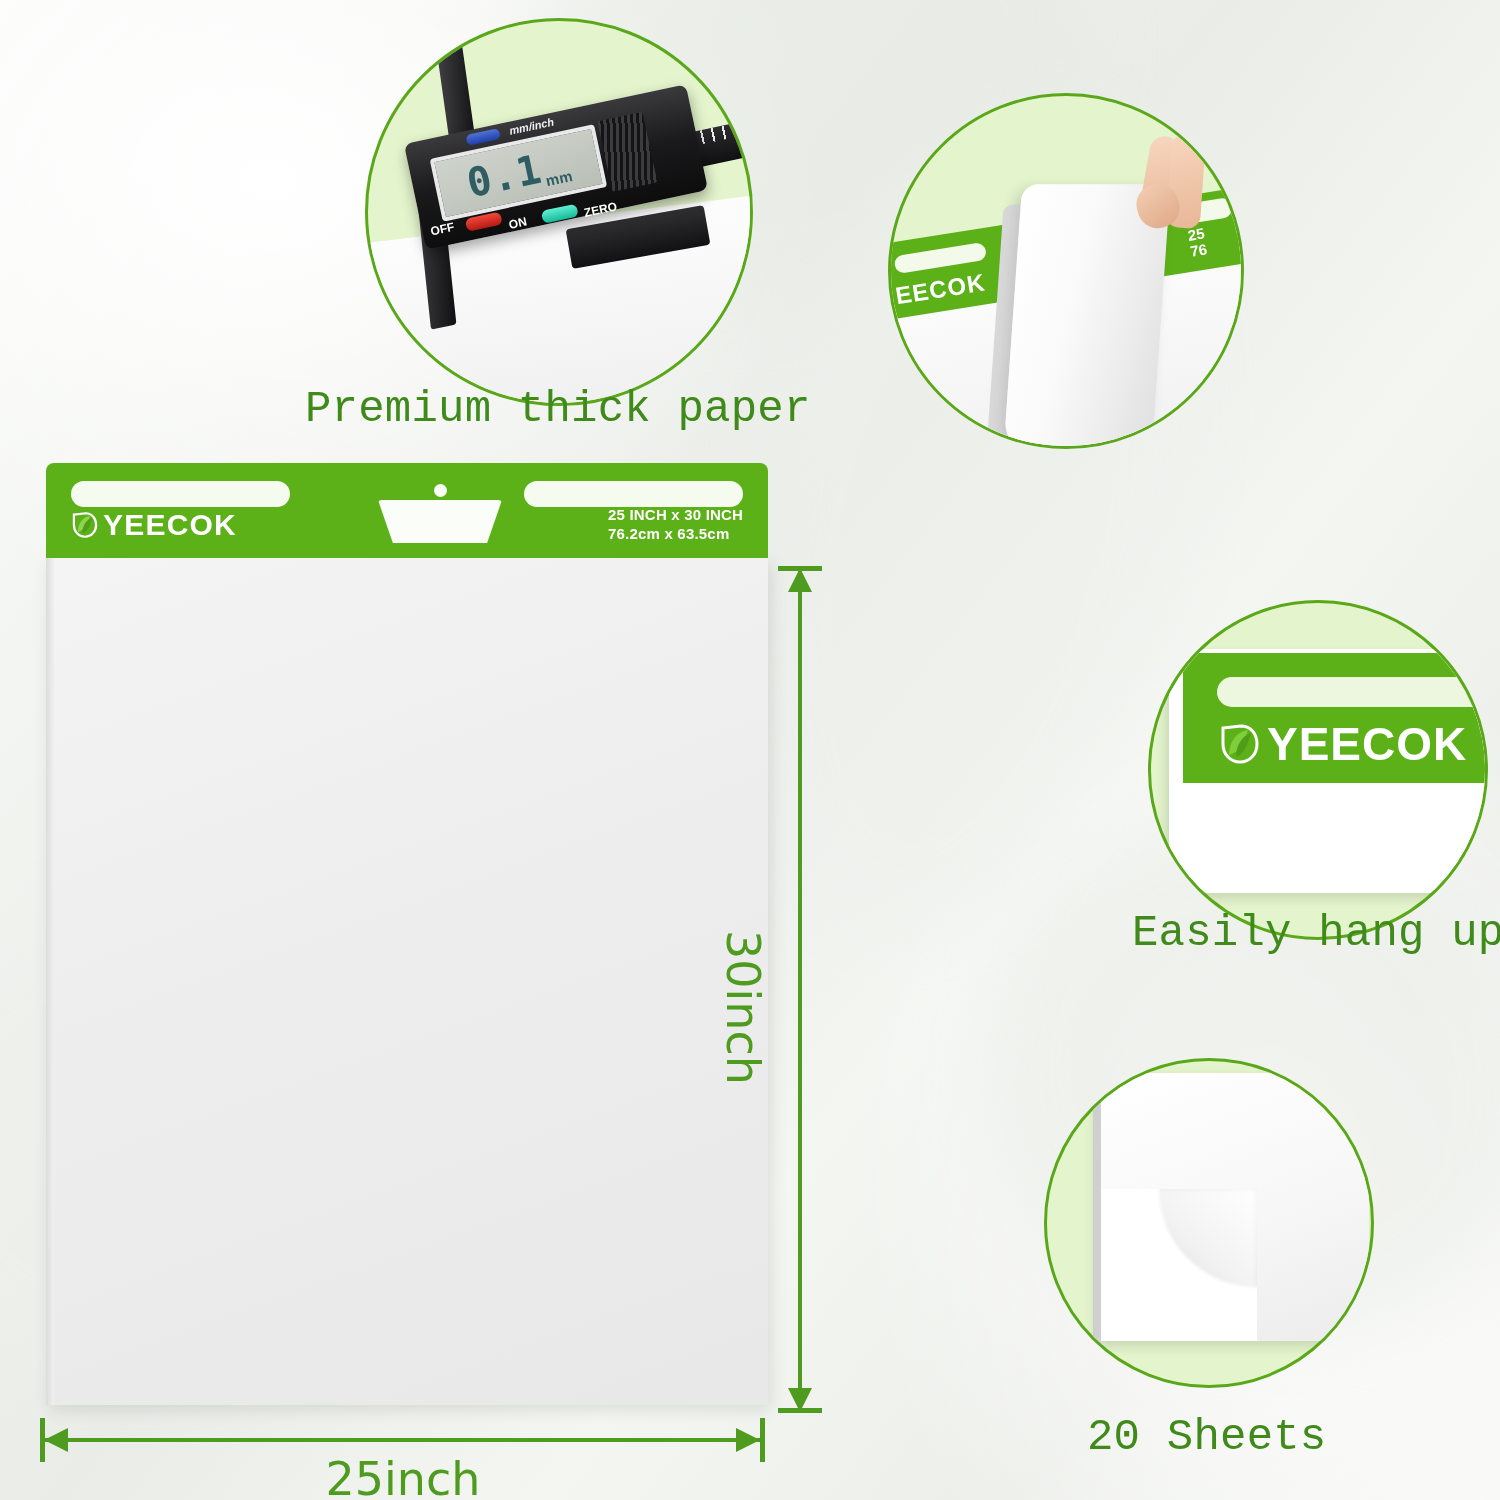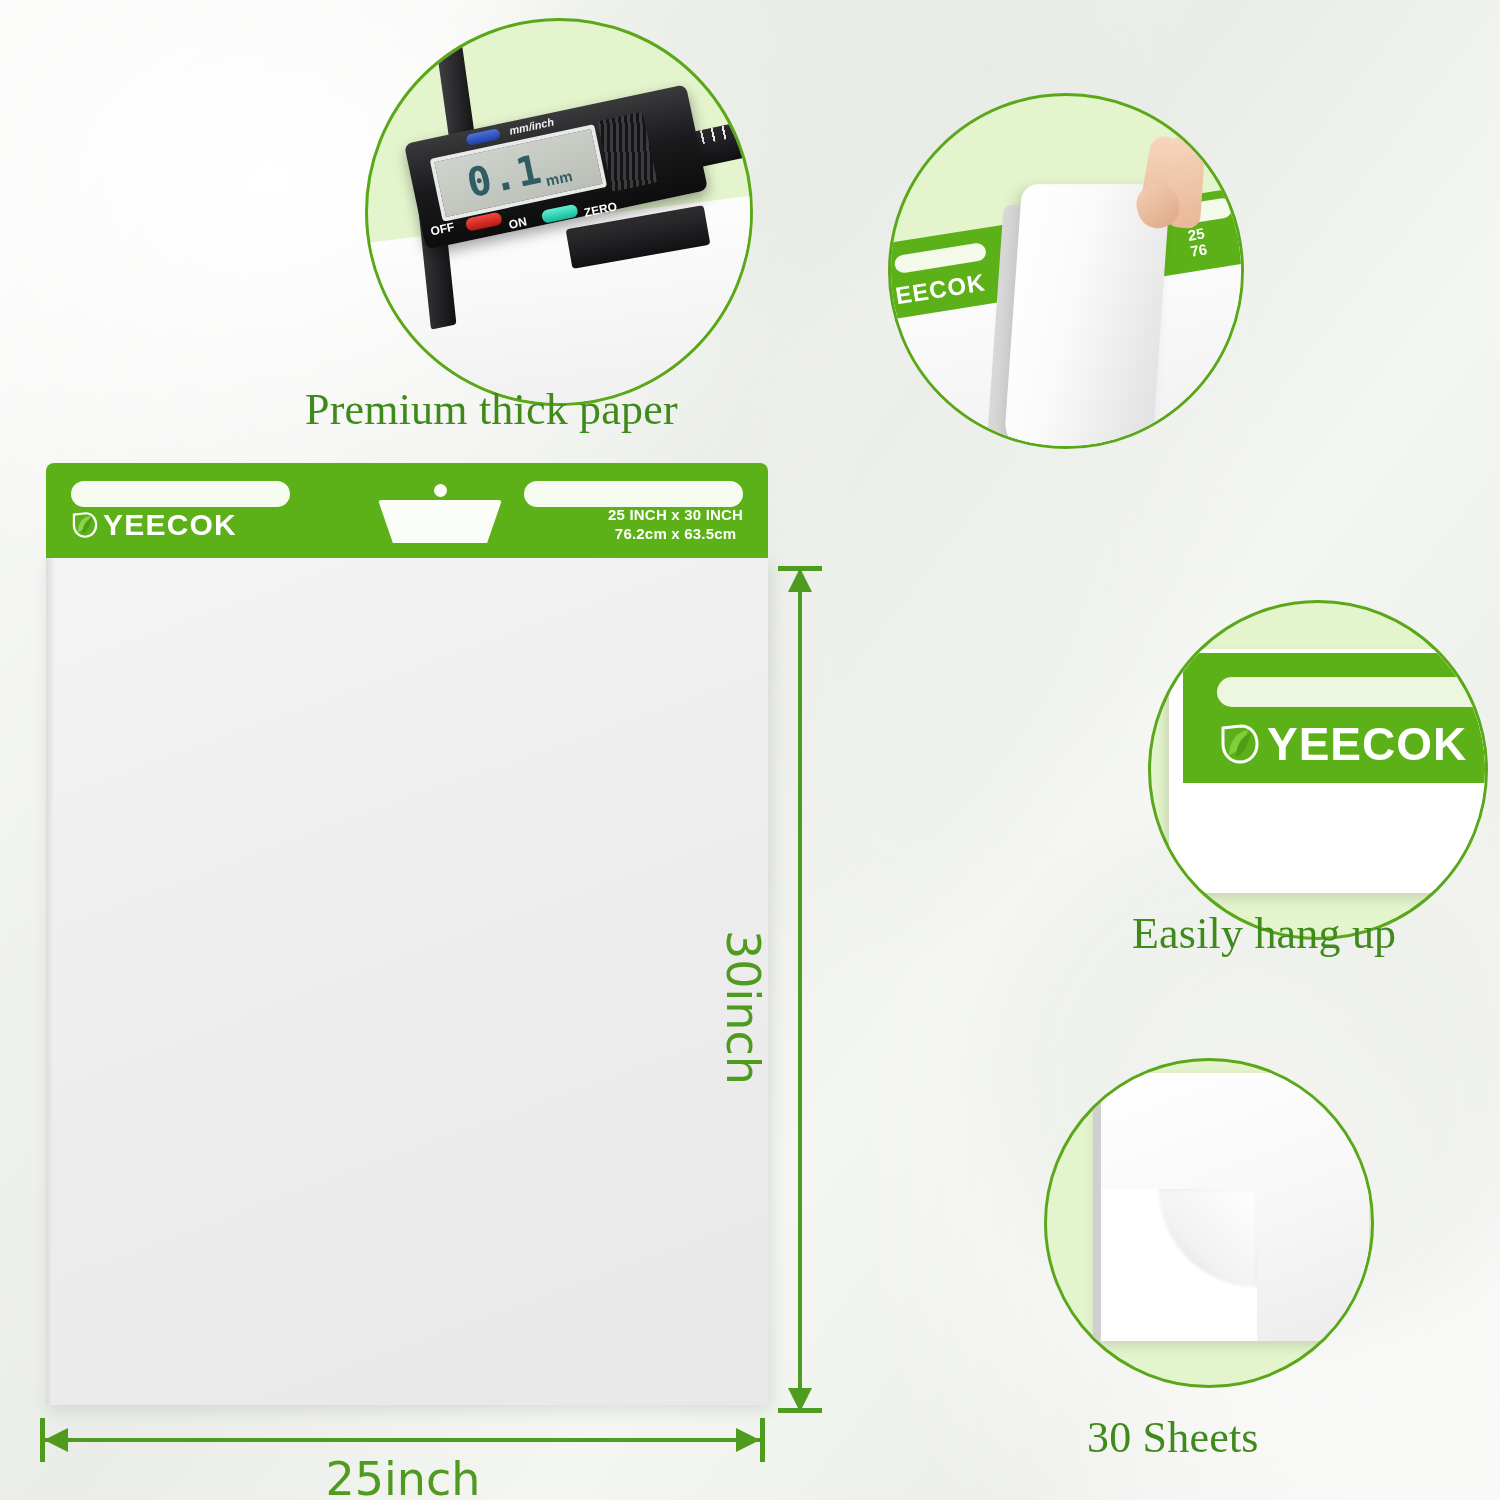--- a/index.html
+++ b/index.html
@@ -30,21 +30,21 @@
     overflow:hidden;
     box-sizing:border-box;
   }
   .c-tl{left:365px;top:18px;width:388px;height:388px;}
   .c-tr{left:888px;top:93px;width:356px;height:356px;}
   .c-mr{left:1148px;top:600px;width:340px;height:340px;}
   .c-br{left:1044px;top:1058px;width:330px;height:330px;}
 
   .caption{
     position:absolute;color:#3f8a1b;
-    font-family:Liberation Serif, serif;
+    font-family:Liberation Mono, monospace;
     font-weight:400;letter-spacing:.2px;white-space:nowrap;
   }
   .cap-tl{left:305px;top:384px;font-size:44px;}
   .cap-tr{left:895px;top:447px;font-size:44px;}
   .cap-mr{left:1132px;top:908px;font-size:44px;}
   .cap-br{left:1087px;top:1412px;font-size:44px;}
 
   
   .cal-white{
     position:absolute;left:-10px;bottom:-6px;width:420px;height:190px;
@@ -187,21 +187,21 @@
     position:absolute;left:332px;top:37px;width:124px;height:43px;
     background:#fbfdf8;
     clip-path:polygon(0% 0%, 100% 0%, 88% 100%, 12% 100%);
     border-radius:4px;
   }
   .pad-hang-dot{position:absolute;left:388px;top:21px;width:13px;height:13px;border-radius:50%;background:#fbfdf8;}
   .pad-brandrow{position:absolute;left:24px;top:47px;display:flex;align-items:center;gap:3px;}
   .pad-brand{color:#ffffff;font-size:30px;font-weight:700;letter-spacing:1.2px;line-height:1;}
   .pad-size{
     position:absolute;left:562px;top:42px;color:#ffffff;
-    font-size:15px;font-weight:700;line-height:19px;letter-spacing:.2px;text-align:center;
+    font-size:15px;font-weight:700;line-height:19px;letter-spacing:.2px;
   }
   .pad-paper{
     position:absolute;left:0;top:95px;width:722px;height:847px;
     background:linear-gradient(160deg,#f4f4f4 0%,#eeeeee 40%,#e8e8e8 100%);
     box-shadow:3px 5px 16px rgba(0,0,0,.10);
   }
   .pad-paper-edge{
     position:absolute;left:0;top:95px;width:8px;height:847px;
     background:linear-gradient(90deg,#dcdcdc,#f0f0f0);
   }
@@ -303,21 +303,21 @@
     </div>
   </div>
   <div class="caption cap-mr">Easily hang up</div>
 
   <div class="circle c-br">
     <div class="sh-edge"></div>
     <div class="sh-stack"></div>
     <div class="sh-curl"></div>
     <div class="sh-curl2"></div>
   </div>
-  <div class="caption cap-br">30 Sheets</div>
+  <div class="caption cap-br">20 Sheets</div>
 
   <div class="pad">
     <div class="pad-paper"></div>
     <div class="pad-paper-edge"></div>
     <div class="pad-header">
       <div class="pad-slot slot-l"></div>
       <div class="pad-slot slot-r"></div>
       <div class="pad-hang-dot"></div>
       <div class="pad-hang"></div>
       <div class="pad-brandrow">

